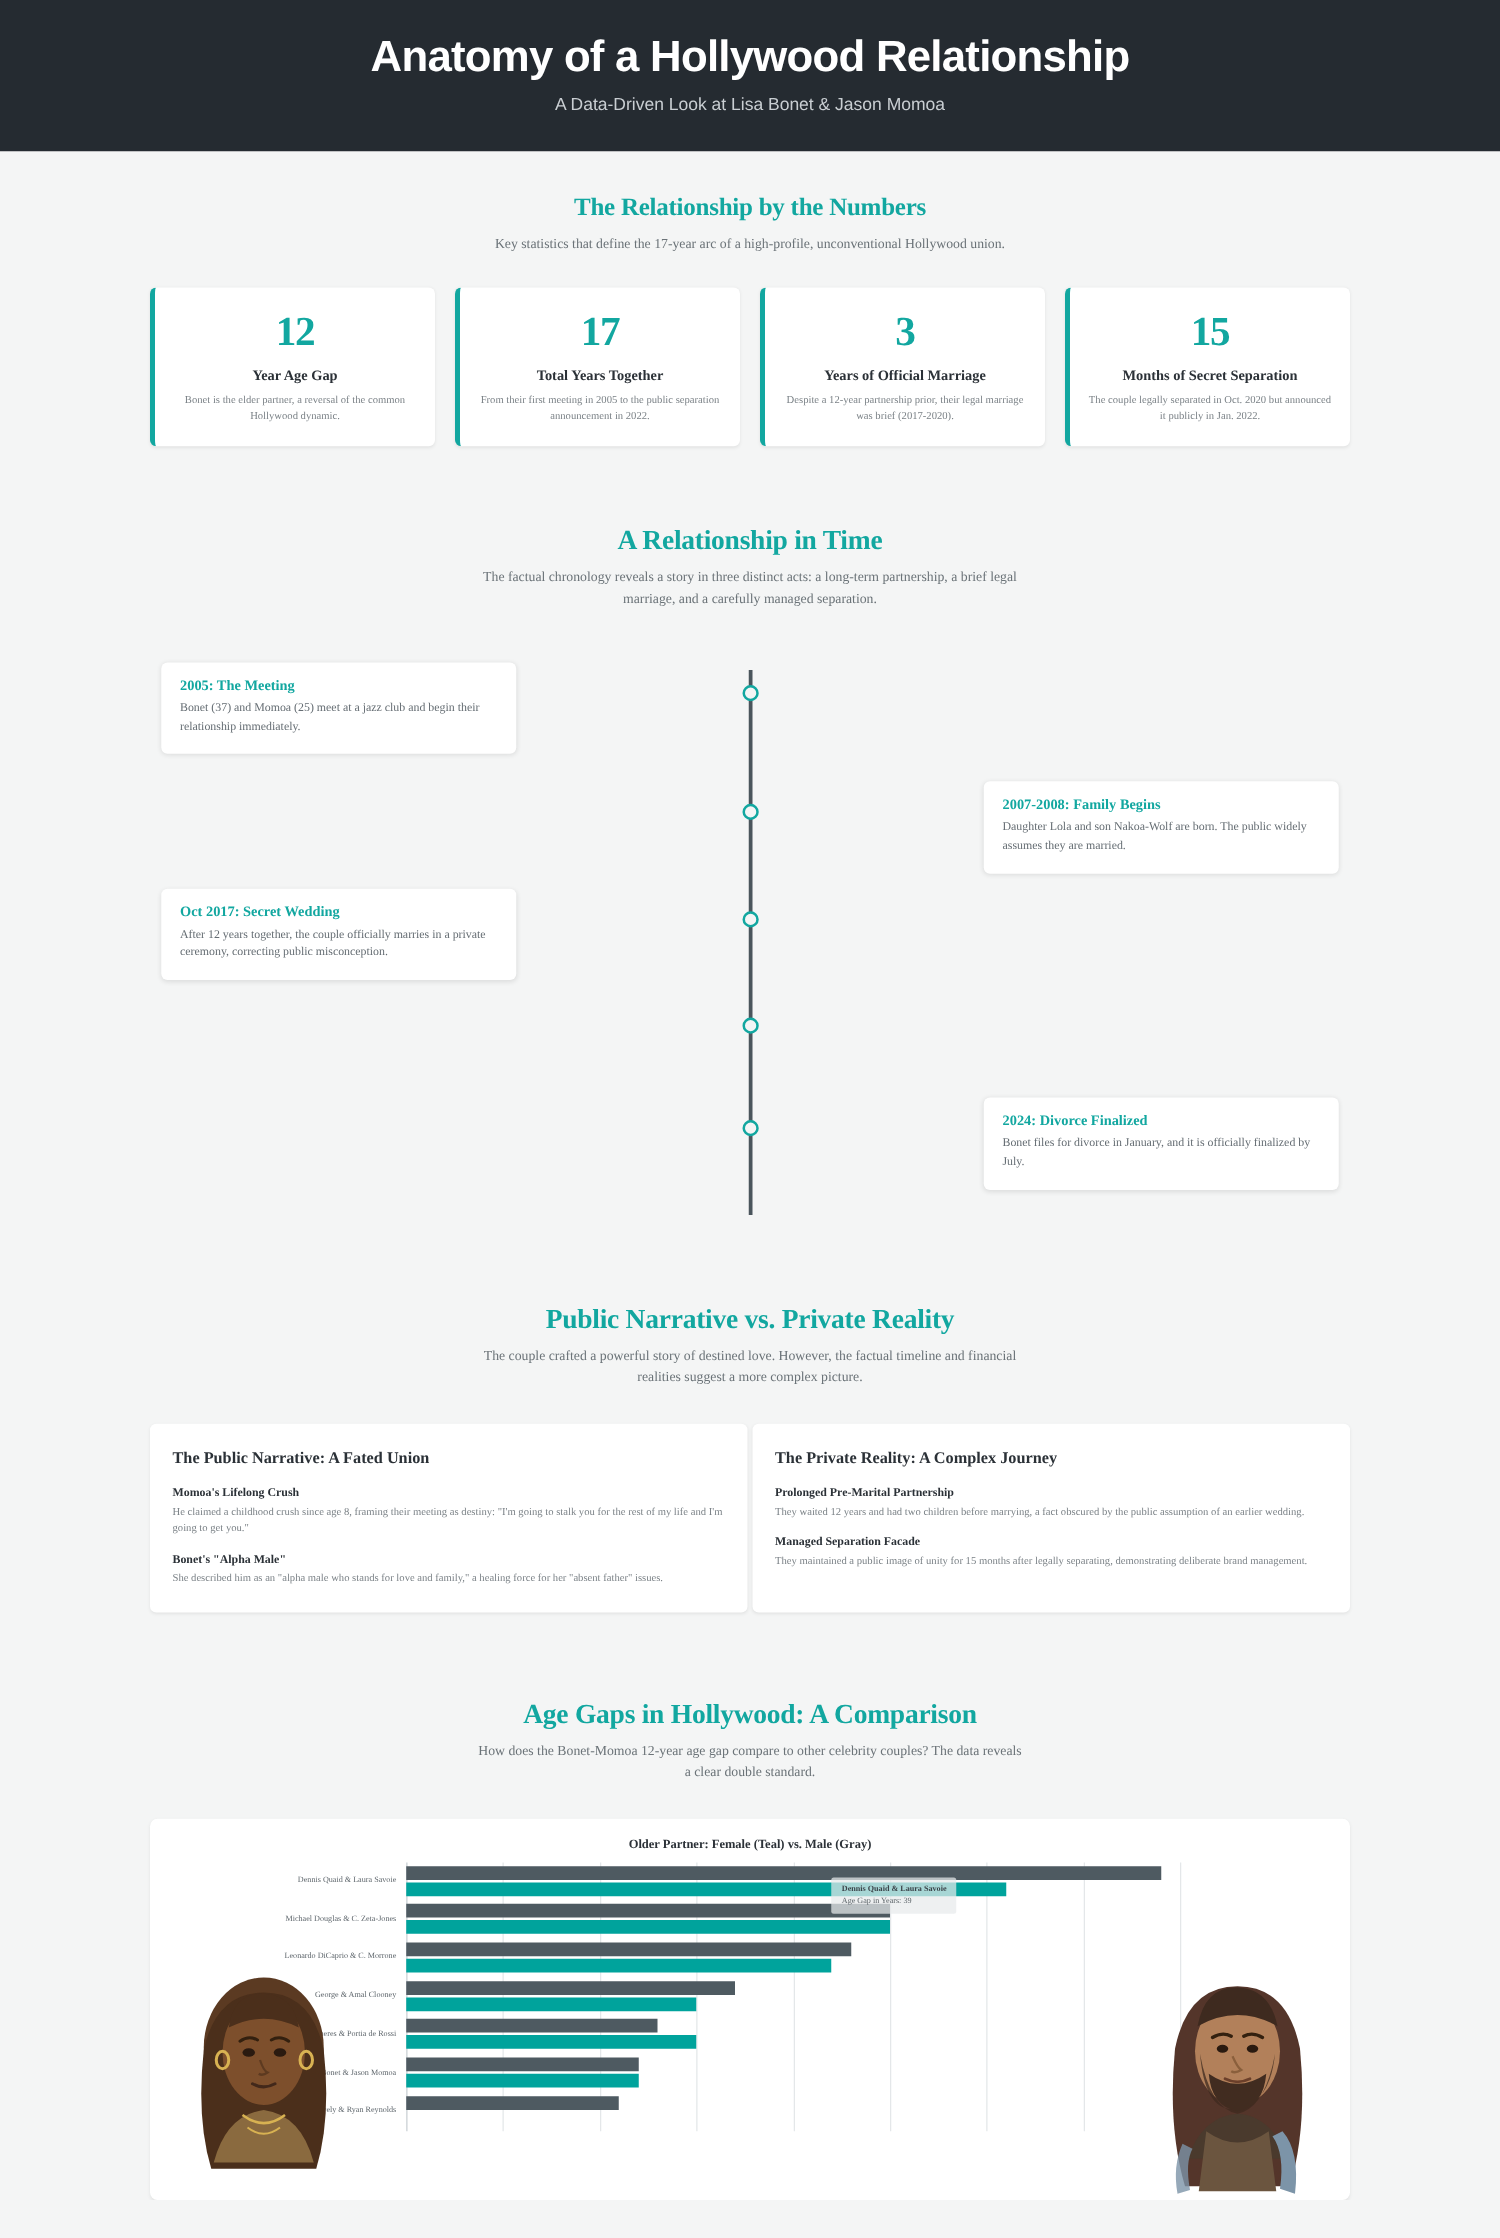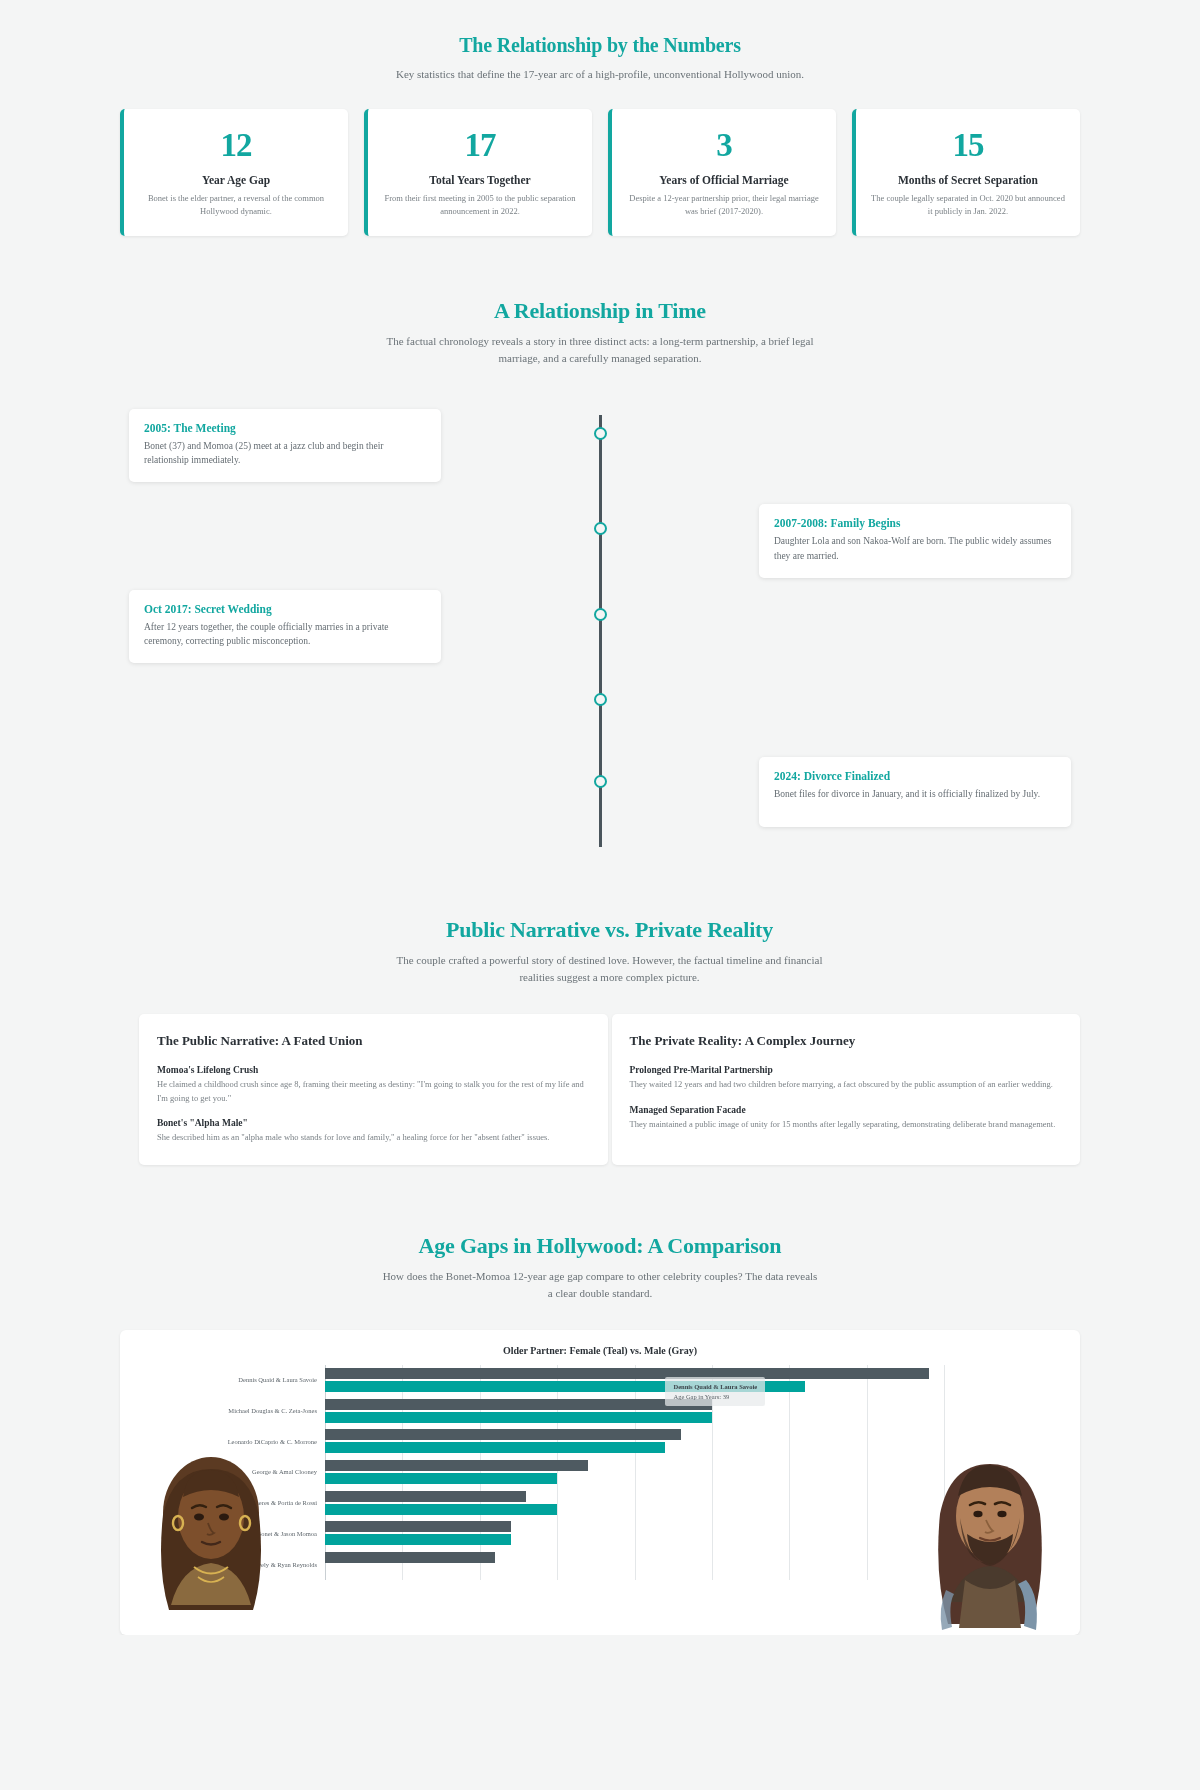--- a/index.html
+++ b/index.html
@@ -106,21 +106,21 @@
     margin-left: -1.5px;
     background: #4a555c;
   }
   .tl-row {
     position: relative;
     display: flex;
     min-height: 70px;
     margin-bottom: 10px;
   }
   .tl-card {
-    width: 312px;
+    width: 284px;
     background: #ffffff;
     border-radius: 5px;
     padding: 13px 15px 14px;
     box-shadow: 0 1px 4px rgba(0,0,0,0.10);
   }
   .tl-row.left  .tl-card { margin-right: auto; margin-left: 9px; }
   .tl-row.right .tl-card { margin-left: auto;  margin-right: 9px; }
   .tl-row.right { justify-content: flex-end; }
   .tl-title {
     color: #12a7a0;
@@ -140,21 +140,21 @@
     width: 13px;
     height: 13px;
     margin-left: -6.5px;
     border-radius: 50%;
     background: #f4f5f5;
     border: 2.5px solid #12a7a0;
     z-index: 2;
   }
 
   
-  .narr-section { margin-top: 70px; margin-left: 19px; }
+  .narr-section { margin-top: 70px; }
   .narr-wrap {
     display: flex;
     gap: 4px;
     padding: 0 120px;
     margin-top: 28px;
   }
   .narr-card {
     flex: 1;
     background: #ffffff;
     border-radius: 5px;
@@ -254,20 +254,24 @@
   
   .portrait { position: absolute; bottom: 0; }
   .portrait.left  { left: 16px;  width: 150px; height: 200px; }
   .portrait.right { right: 10px; width: 160px; height: 205px; }
 </style>
 </head>
 <body>
 
 <div class="page">
 
+  <div class="hero">
+    <h1>Anatomy of a Hollywood Relationship</h1>
+    <div class="sub">A Data-Driven Look at Lisa Bonet &amp; Jason Momoa</div>
+  </div>
 
   <div class="section" style="padding-top:34px;">
     <div class="sec-title">The Relationship by the Numbers</div>
     <div class="sec-desc" style="max-width:520px;">Key statistics that define the 17-year arc of a high-profile, unconventional Hollywood union.</div>
     <div class="stats-wrap">
       <div class="stat-card">
         <div class="stat-num">12</div>
         <div class="stat-label">Year Age Gap</div>
         <div class="stat-desc">Bonet is the elder partner, a reversal of the common Hollywood dynamic.</div>
       </div>

